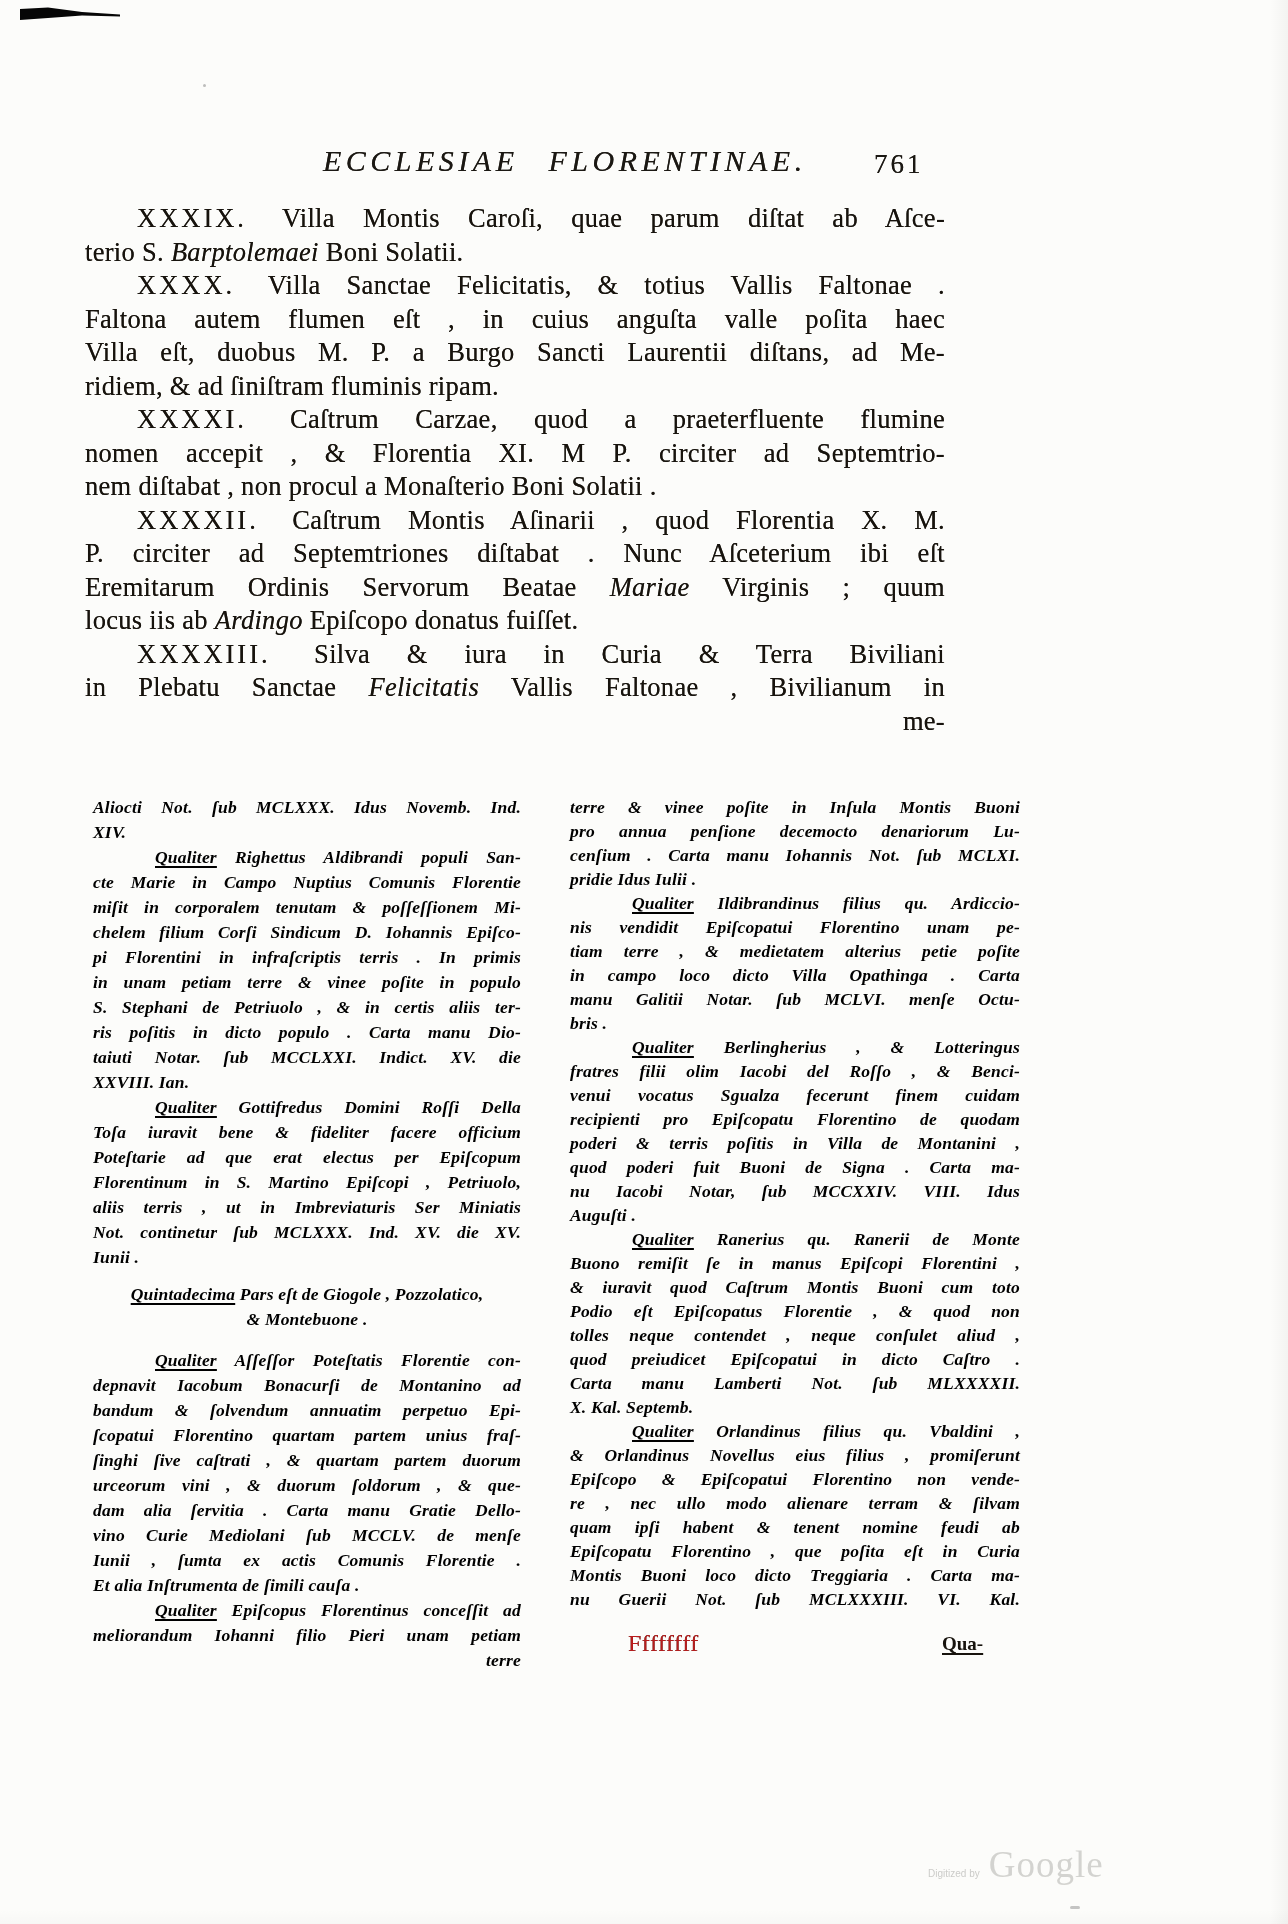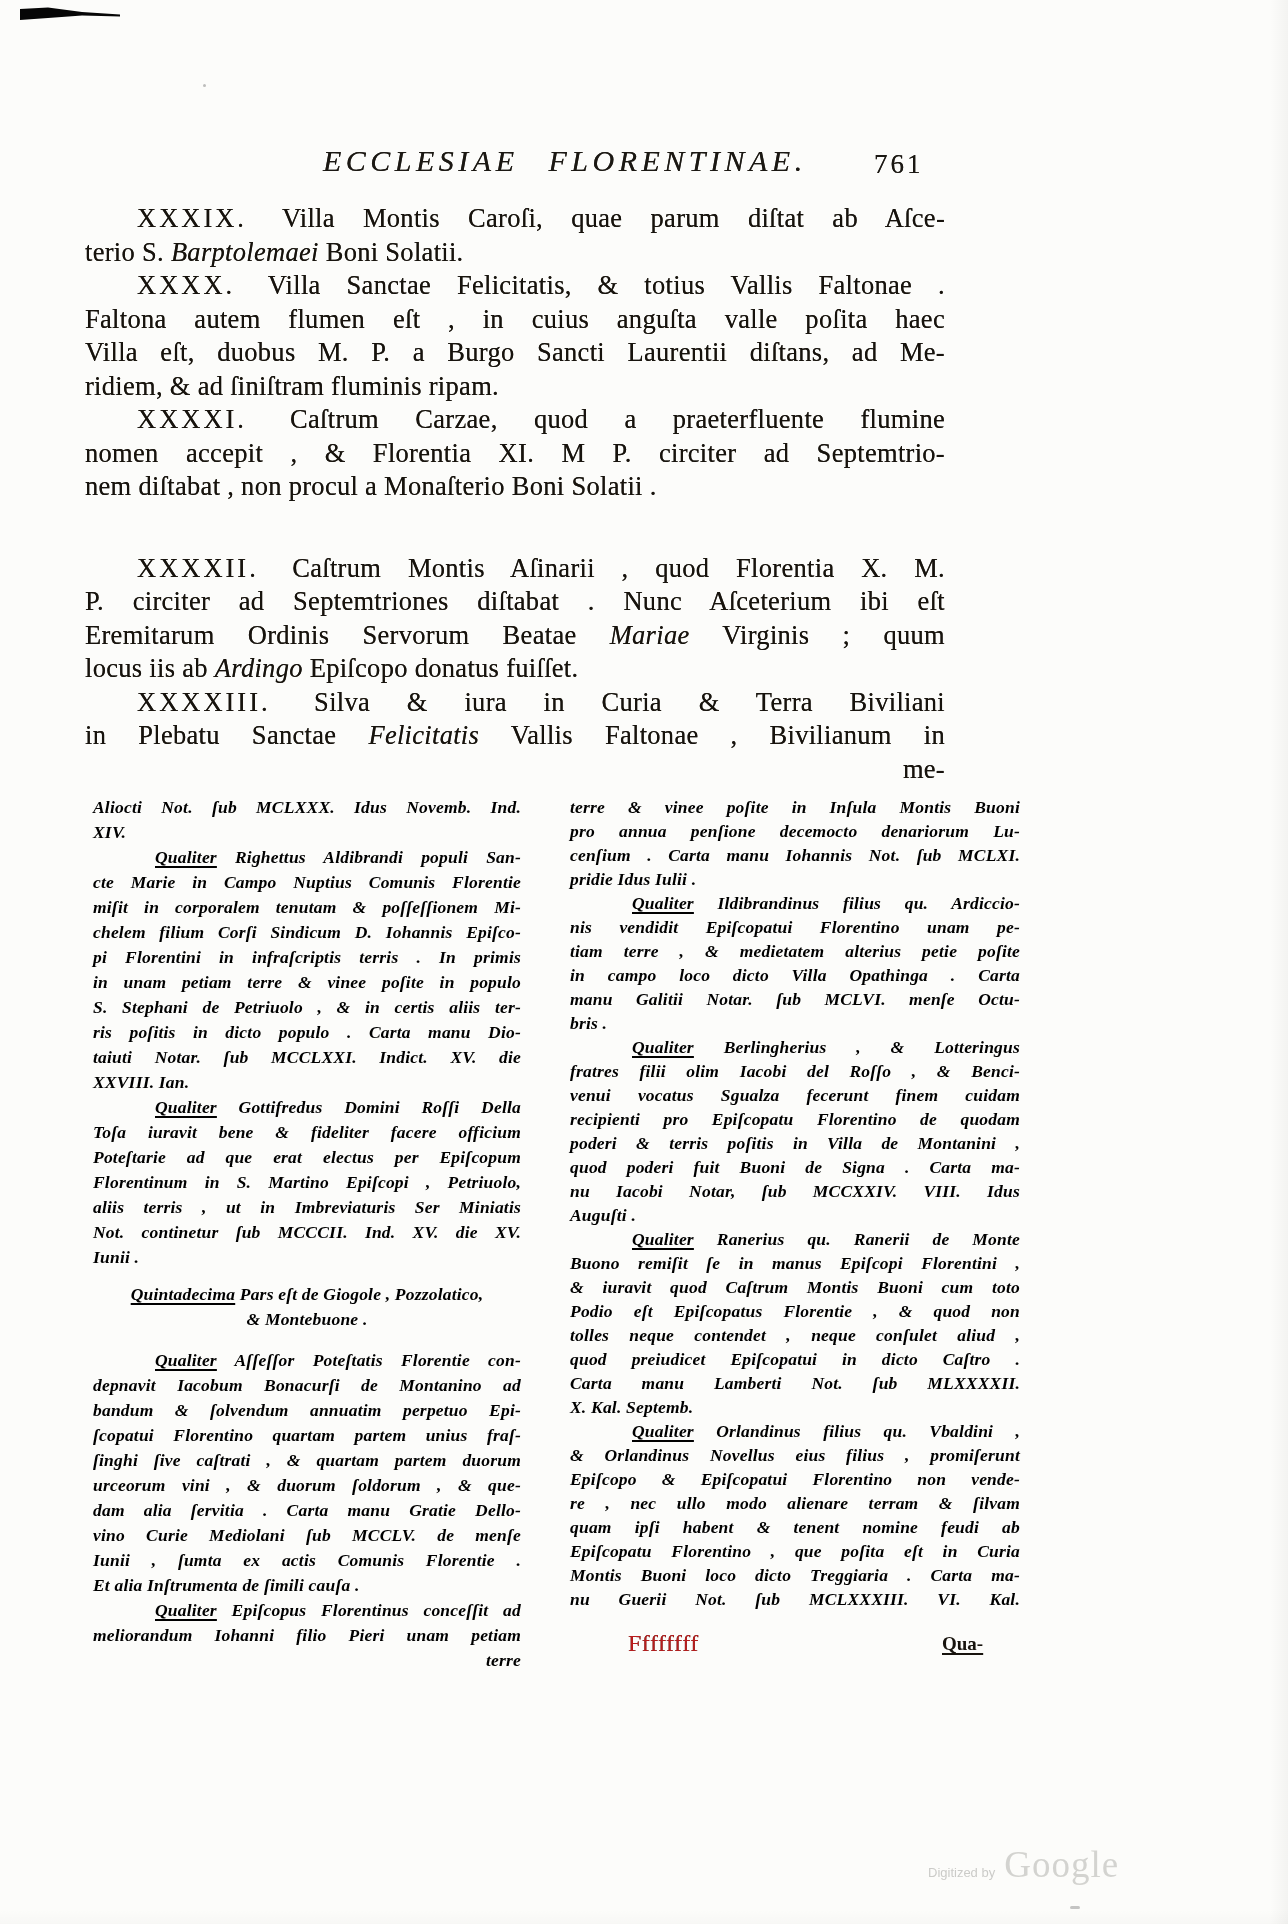--- a/index.html
+++ b/index.html
@@ -84,21 +84,21 @@
     position: absolute; left: 942px; top: 1633px;
     font-weight: bold; font-size: 19px; color: #17130d;
     text-decoration: underline; text-decoration-thickness: 1.5px; text-underline-offset: 3px;
   }
 
   .wm {
     position: absolute; left: 928px; top: 1843px;
     display: flex; align-items: baseline; gap: 9px;
     filter: blur(0.3px); opacity: 0.85;
   }
-  .wm-pre { font-family: "Liberation Sans", sans-serif; font-size: 13px; color: #c3c3c0; }
+  .wm-pre { font-family: "Liberation Sans", sans-serif; font-size: 10px; color: #c3c3c0; }
   .wm-brand { font-size: 37px; color: #cdcdc9; letter-spacing: 1px; }
 </style>
 </head>
 <body>
 
 <div class="page">
 
   <svg class="smudge" width="100" height="16" viewBox="0 0 100 16">
     <polygon points="0,3 28,1.5 62,6 100,8.5 100,10.5 62,9.5 28,12 0,14" fill="#060606"></polygon>
   </svg>
@@ -112,21 +112,21 @@
   <div id="main-text" class="main-text">
       <div class="line" style="text-indent: 52px;"><span class="nm">XXXIX. </span><span>Villa Montis Caroſi, quae parum diſtat ab Aſce-</span></div>
       <div class="line end"><span>terio S. </span><span class="it">Barptolemaei</span><span> Boni Solatii.</span></div>
       <div class="line" style="text-indent: 52px;"><span class="nm">XXXX. </span><span>Villa Sanctae Felicitatis, &amp; totius Vallis Faltonae .</span></div>
       <div class="line"><span>Faltona autem flumen eſt , in cuius anguſta valle poſita haec</span></div>
       <div class="line"><span>Villa eſt, duobus M. P. a Burgo Sancti Laurentii diſtans, ad Me-</span></div>
       <div class="line end"><span>ridiem, &amp; ad ſiniſtram fluminis ripam.</span></div>
       <div class="line" style="text-indent: 52px;"><span class="nm">XXXXI. </span><span>Caſtrum Carzae, quod a praeterfluente flumine</span></div>
       <div class="line"><span>nomen accepit , &amp; Florentia XI. M P. circiter ad Septemtrio-</span></div>
       <div class="line end"><span>nem diſtabat , non procul a Monaſterio Boni Solatii .</span></div>
-      <div class="line" style="text-indent: 52px; margin-top: 48px;"><span class="nm">XXXXII. </span><span>Caſtrum Montis Aſinarii , quod Florentia X. M.</span></div>
+      <div class="line" style="text-indent: 52px;"><span class="nm">XXXXII. </span><span>Caſtrum Montis Aſinarii , quod Florentia X. M.</span></div>
       <div class="line"><span>P. circiter ad Septemtriones diſtabat . Nunc Aſceterium ibi eſt</span></div>
       <div class="line"><span>Eremitarum Ordinis Servorum Beatae </span><span class="it">Mariae</span><span> Virginis ; quum</span></div>
       <div class="line end"><span>locus iis ab </span><span class="it">Ardingo</span><span> Epiſcopo donatus fuiſſet.</span></div>
       <div class="line" style="text-indent: 52px;"><span class="nm">XXXXIII. </span><span>Silva &amp; iura in Curia &amp; Terra Biviliani</span></div>
       <div class="line"><span>in Plebatu Sanctae </span><span class="it">Felicitatis</span><span> Vallis Faltonae , Bivilianum in</span></div>
       <div class="line right"><span>me-</span></div>
     </div>
 
   <div id="fn-left" class="fcol fcol-left">
       <div class="fline">Aliocti Not. ſub MCLXXX. Idus Novemb. Ind.</div>
@@ -139,21 +139,21 @@
       <div class="fline">in unam petiam terre &amp; vinee poſite in populo</div>
       <div class="fline">S. Stephani de Petriuolo , &amp; in certis aliis ter-</div>
       <div class="fline">ris poſitis in dicto populo . Carta manu Dio-</div>
       <div class="fline">taiuti Notar. ſub MCCLXXI. Indict. XV. die</div>
       <div class="fline fend">XXVIII. Ian.</div>
       <div class="fline" style="text-indent: 62px;"><span class="u">Qualiter</span> Gottifredus Domini Roſſi Della</div>
       <div class="fline">Toſa iuravit bene &amp; fideliter facere officium</div>
       <div class="fline">Poteſtarie ad que erat electus per Epiſcopum</div>
       <div class="fline">Florentinum in S. Martino Epiſcopi , Petriuolo,</div>
       <div class="fline">aliis terris , ut in Imbreviaturis Ser Miniatis</div>
-      <div class="fline">Not. continetur ſub MCCCII. Ind. XV. die XV.</div>
+      <div class="fline">Not. continetur ſub MCLXXX. Ind. XV. die XV.</div>
       <div class="fline fend">Iunii .</div>
       <div style="height: 12px;"></div>
       <div class="fline fcenter"><span class="u">Quintadecima</span> Pars eſt de Giogole , Pozzolatico,</div>
       <div class="fline fcenter">&amp; Montebuone .</div>
       <div style="height: 16px;"></div>
       <div class="fline" style="text-indent: 62px;"><span class="u">Qualiter</span> Aſſeſſor Poteſtatis Florentie con-</div>
       <div class="fline">depnavit Iacobum Bonacurſi de Montanino ad</div>
       <div class="fline">bandum &amp; ſolvendum annuatim perpetuo Epi-</div>
       <div class="fline">ſcopatui Florentino quartam partem unius fraſ-</div>
       <div class="fline">ſinghi ſive caſtrati , &amp; quartam partem duorum</div>

